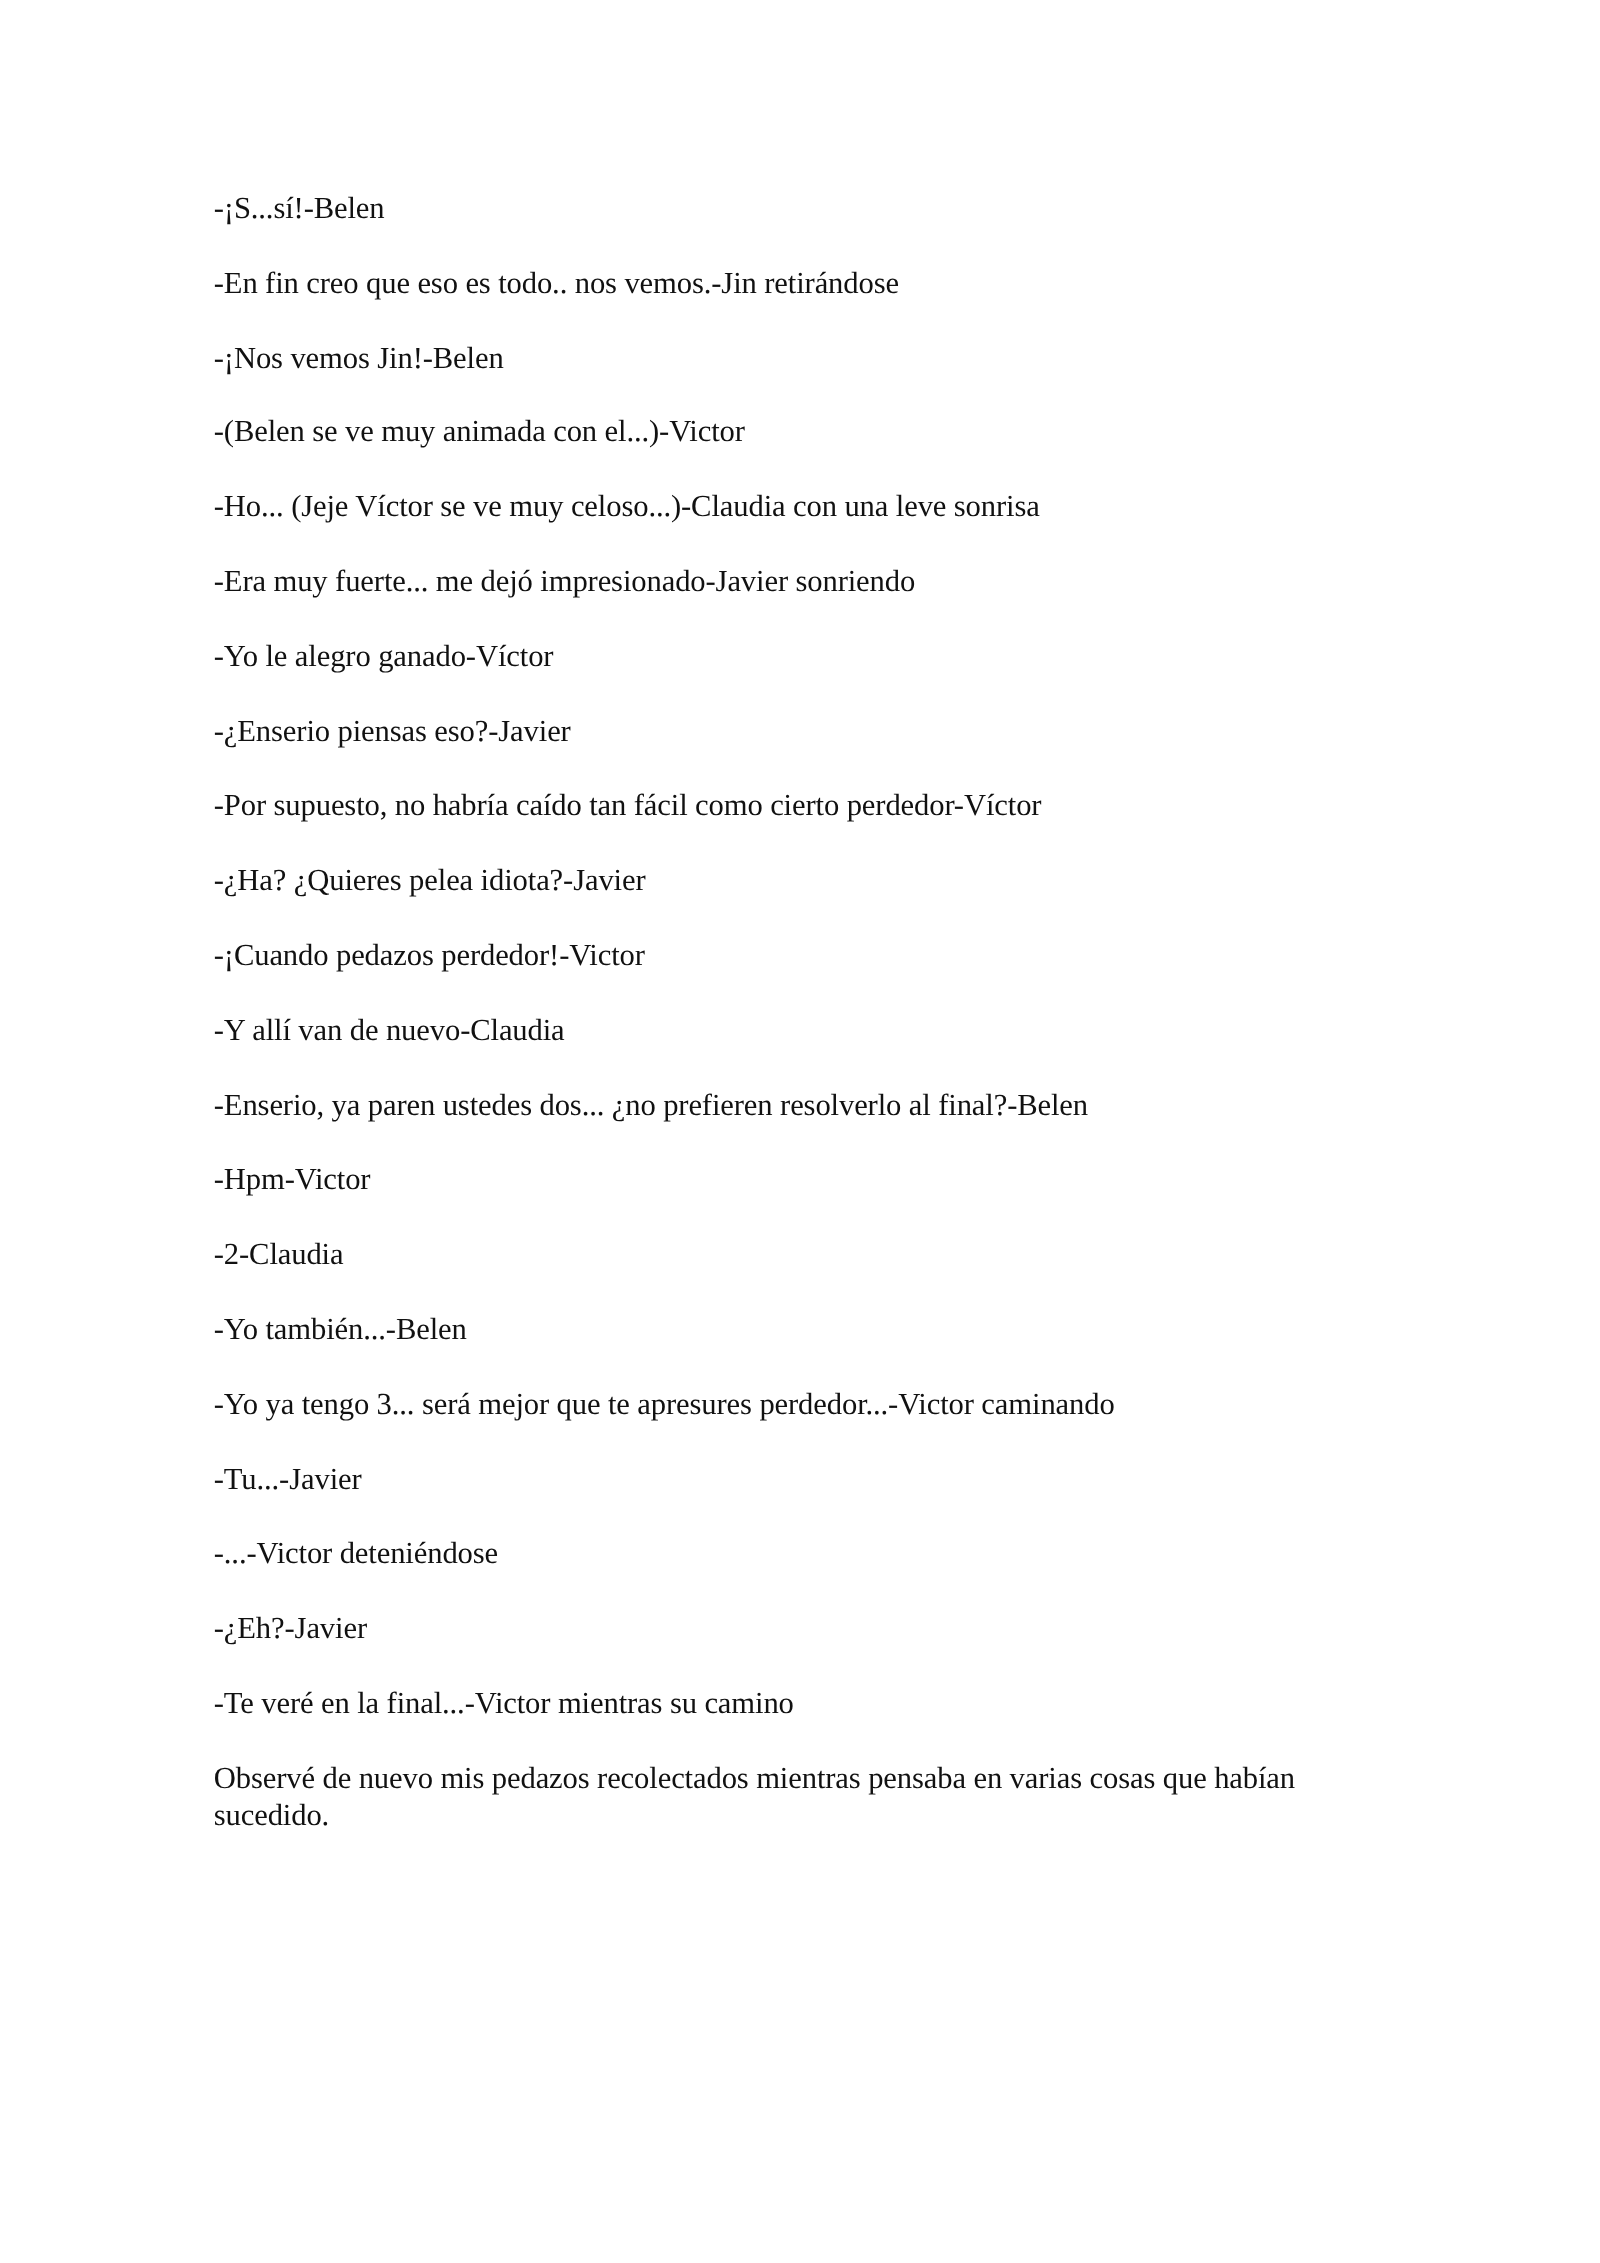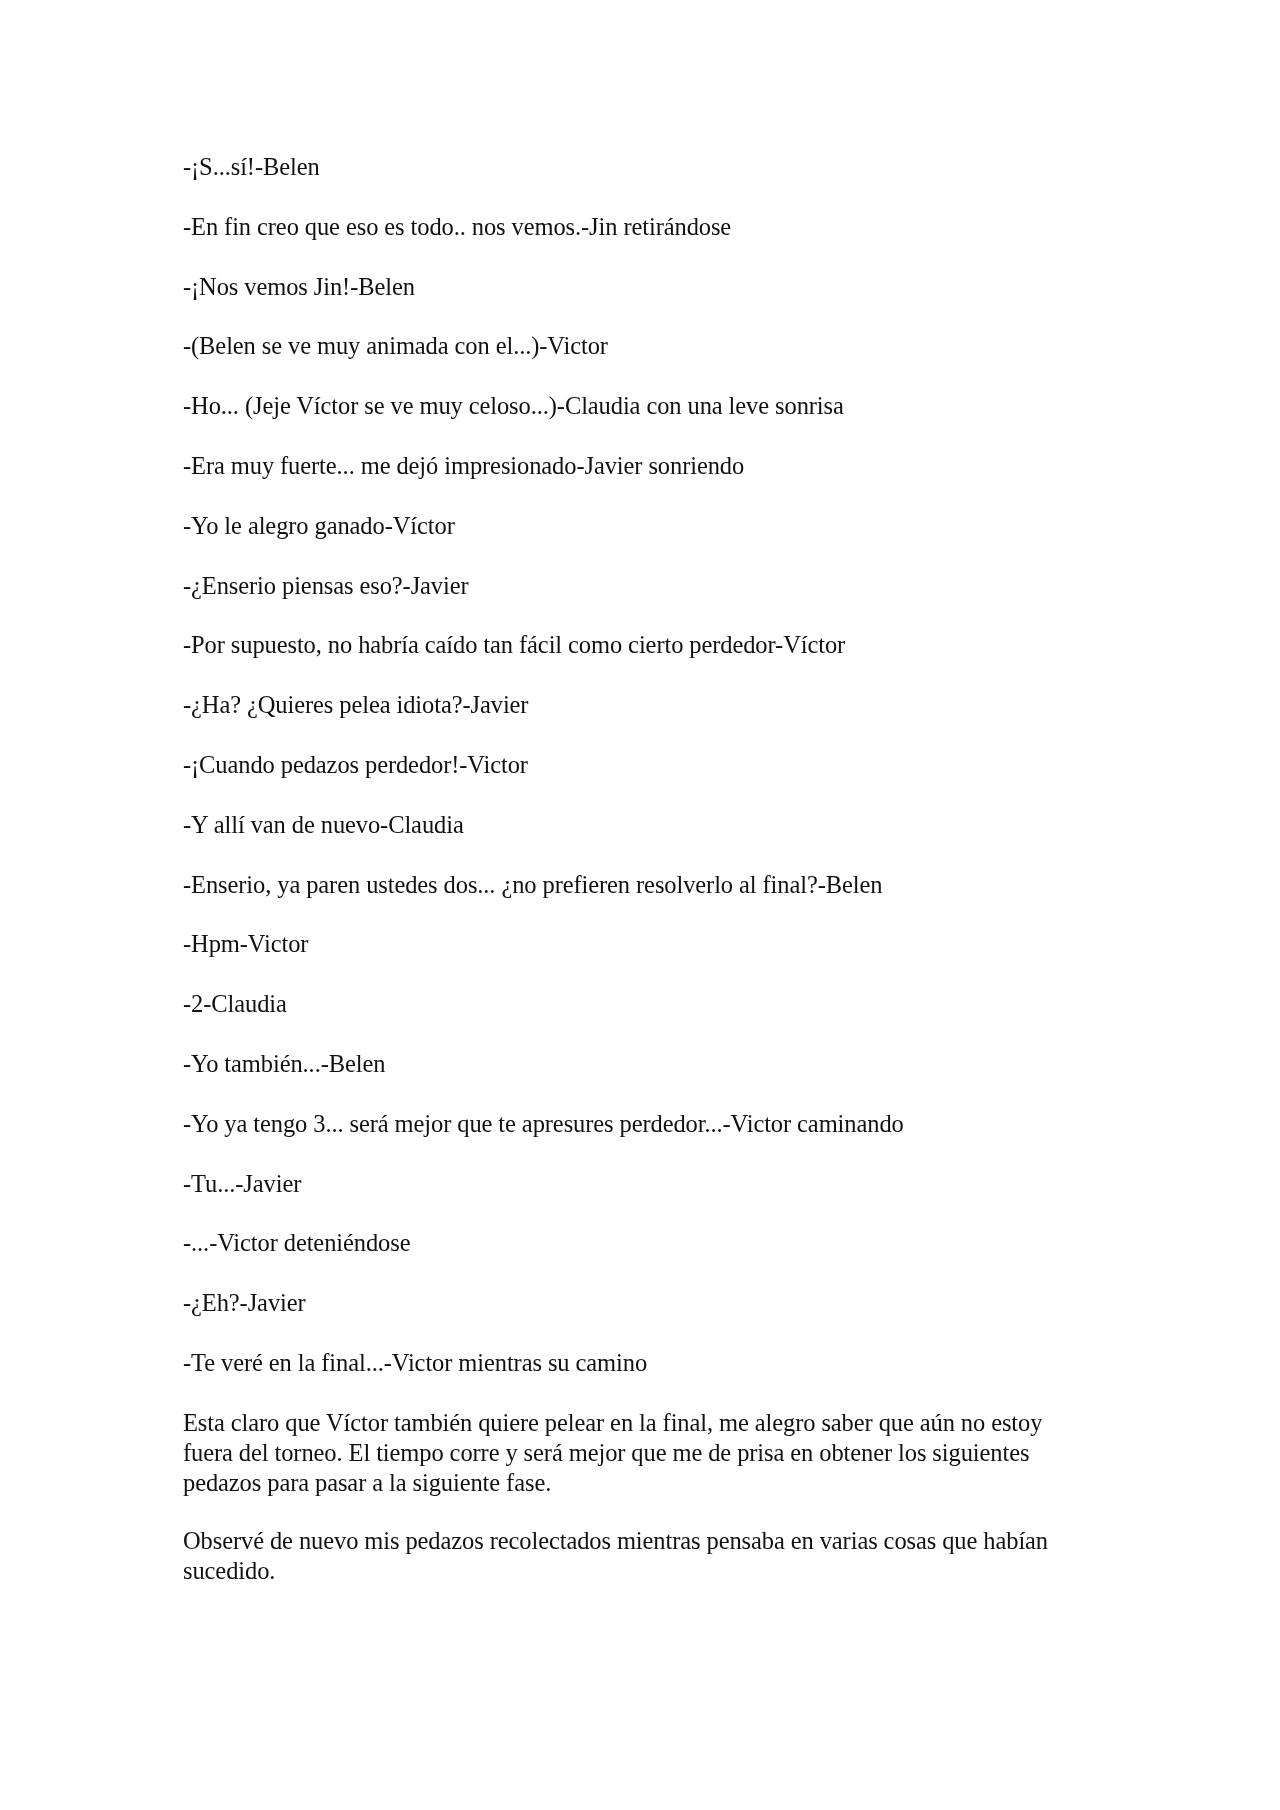--- a/index.html
+++ b/index.html
@@ -10,21 +10,21 @@
     body {
       width: 1280px;
       height: 1810px;
       position: relative;
       overflow: hidden;
       font-family: "Liberation Serif", "DejaVu Serif", serif;
       color: #111111;
     }
     .page {
       position: absolute;
-      left: 183px;
+      left: 171px;
       top: 152px;
       width: 900px;
     }
     .dialogue-line {
       font-size: 24.5px;
       line-height: 30px;
       height: 30px;
       margin: 0 0 29.8px 0;
       white-space: nowrap;
       letter-spacing: -0.1px;
@@ -61,16 +61,15 @@
     <p class="dialogue-line">-Hpm-Victor</p>
     <p class="dialogue-line">-2-Claudia</p>
     <p class="dialogue-line">-Yo también...-Belen</p>
     <p class="dialogue-line">-Yo ya tengo 3... será mejor que te apresures perdedor...-Victor caminando</p>
     <p class="dialogue-line">-Tu...-Javier</p>
     <p class="dialogue-line">-...-Victor deteniéndose</p>
     <p class="dialogue-line">-¿Eh?-Javier</p>
     <p class="dialogue-line">-Te veré en la final...-Victor mientras su camino</p>
   </div>
   <div>
-    <p class="paragraph">Esta claro que Víctor también quiere pelear en la final, me alegro saber que aún no estoy fuera del torneo. El tiempo corre y será mejor que me de prisa en obtener los siguientes pedazos para pasar a la siguiente fase.</p>
     <p class="paragraph">Observé de nuevo mis pedazos recolectados mientras pensaba en varias cosas que habían sucedido.</p>
   </div>
 </div>
 
 </body></html>

